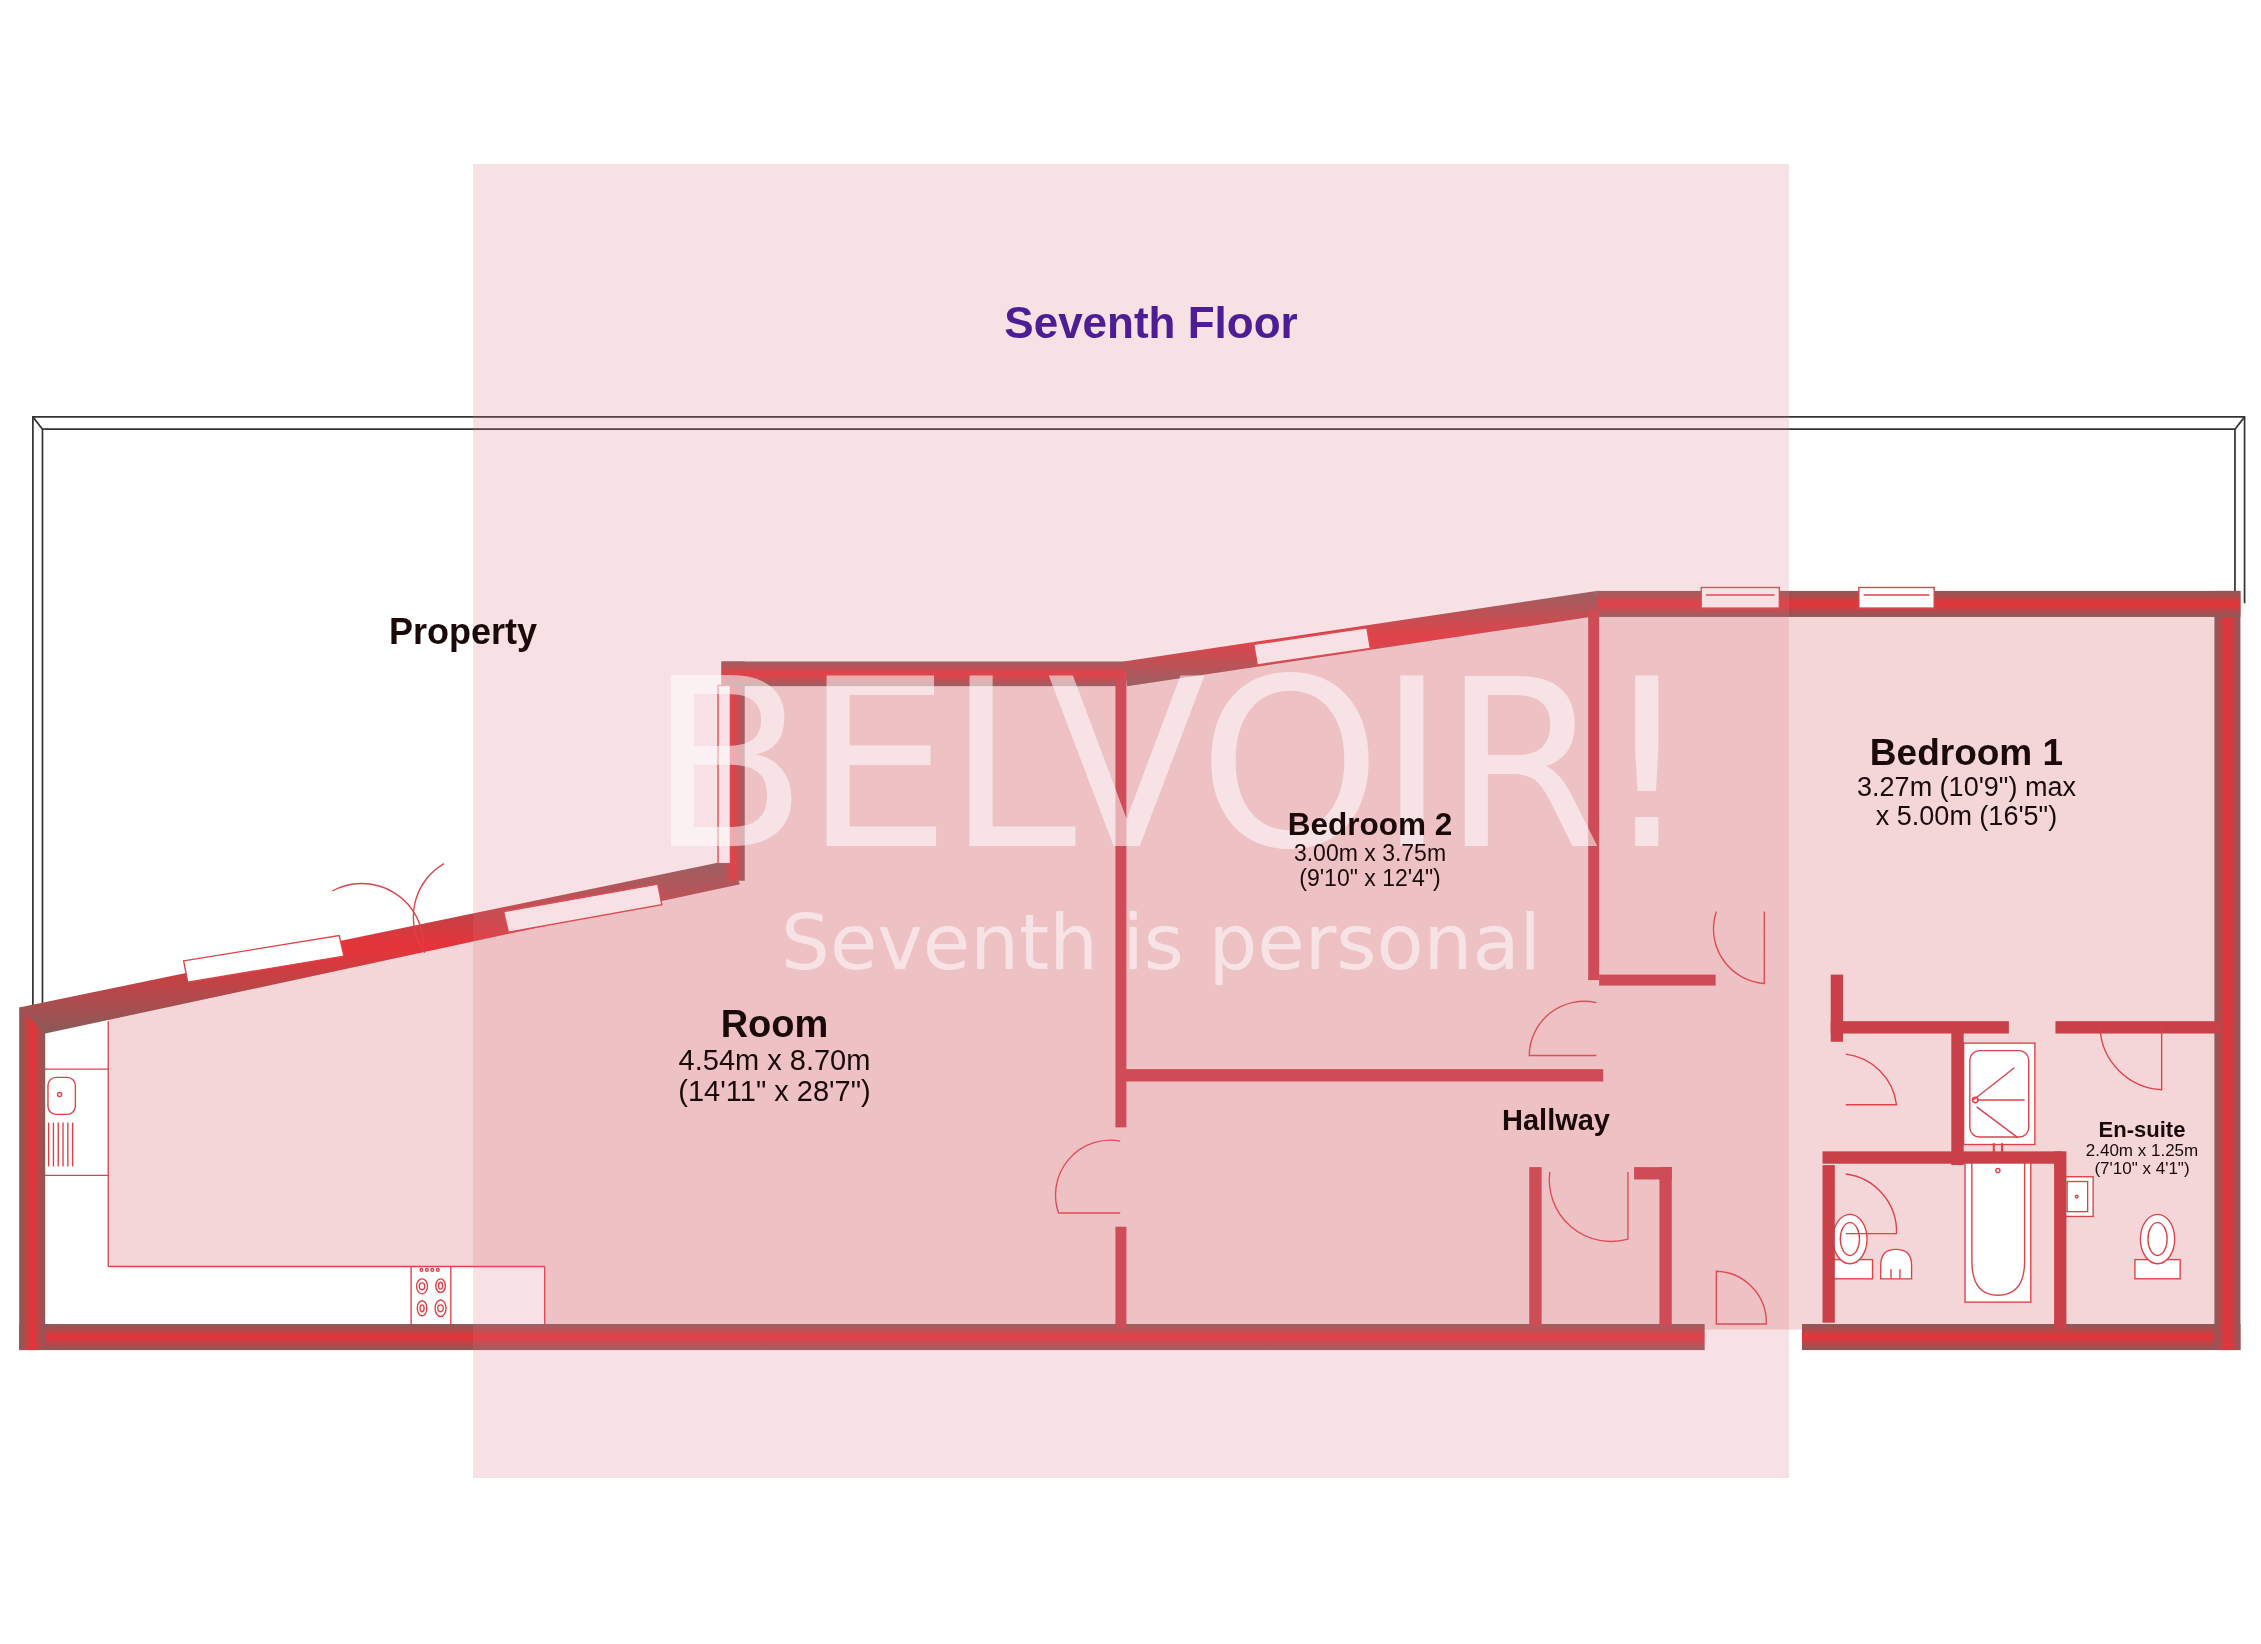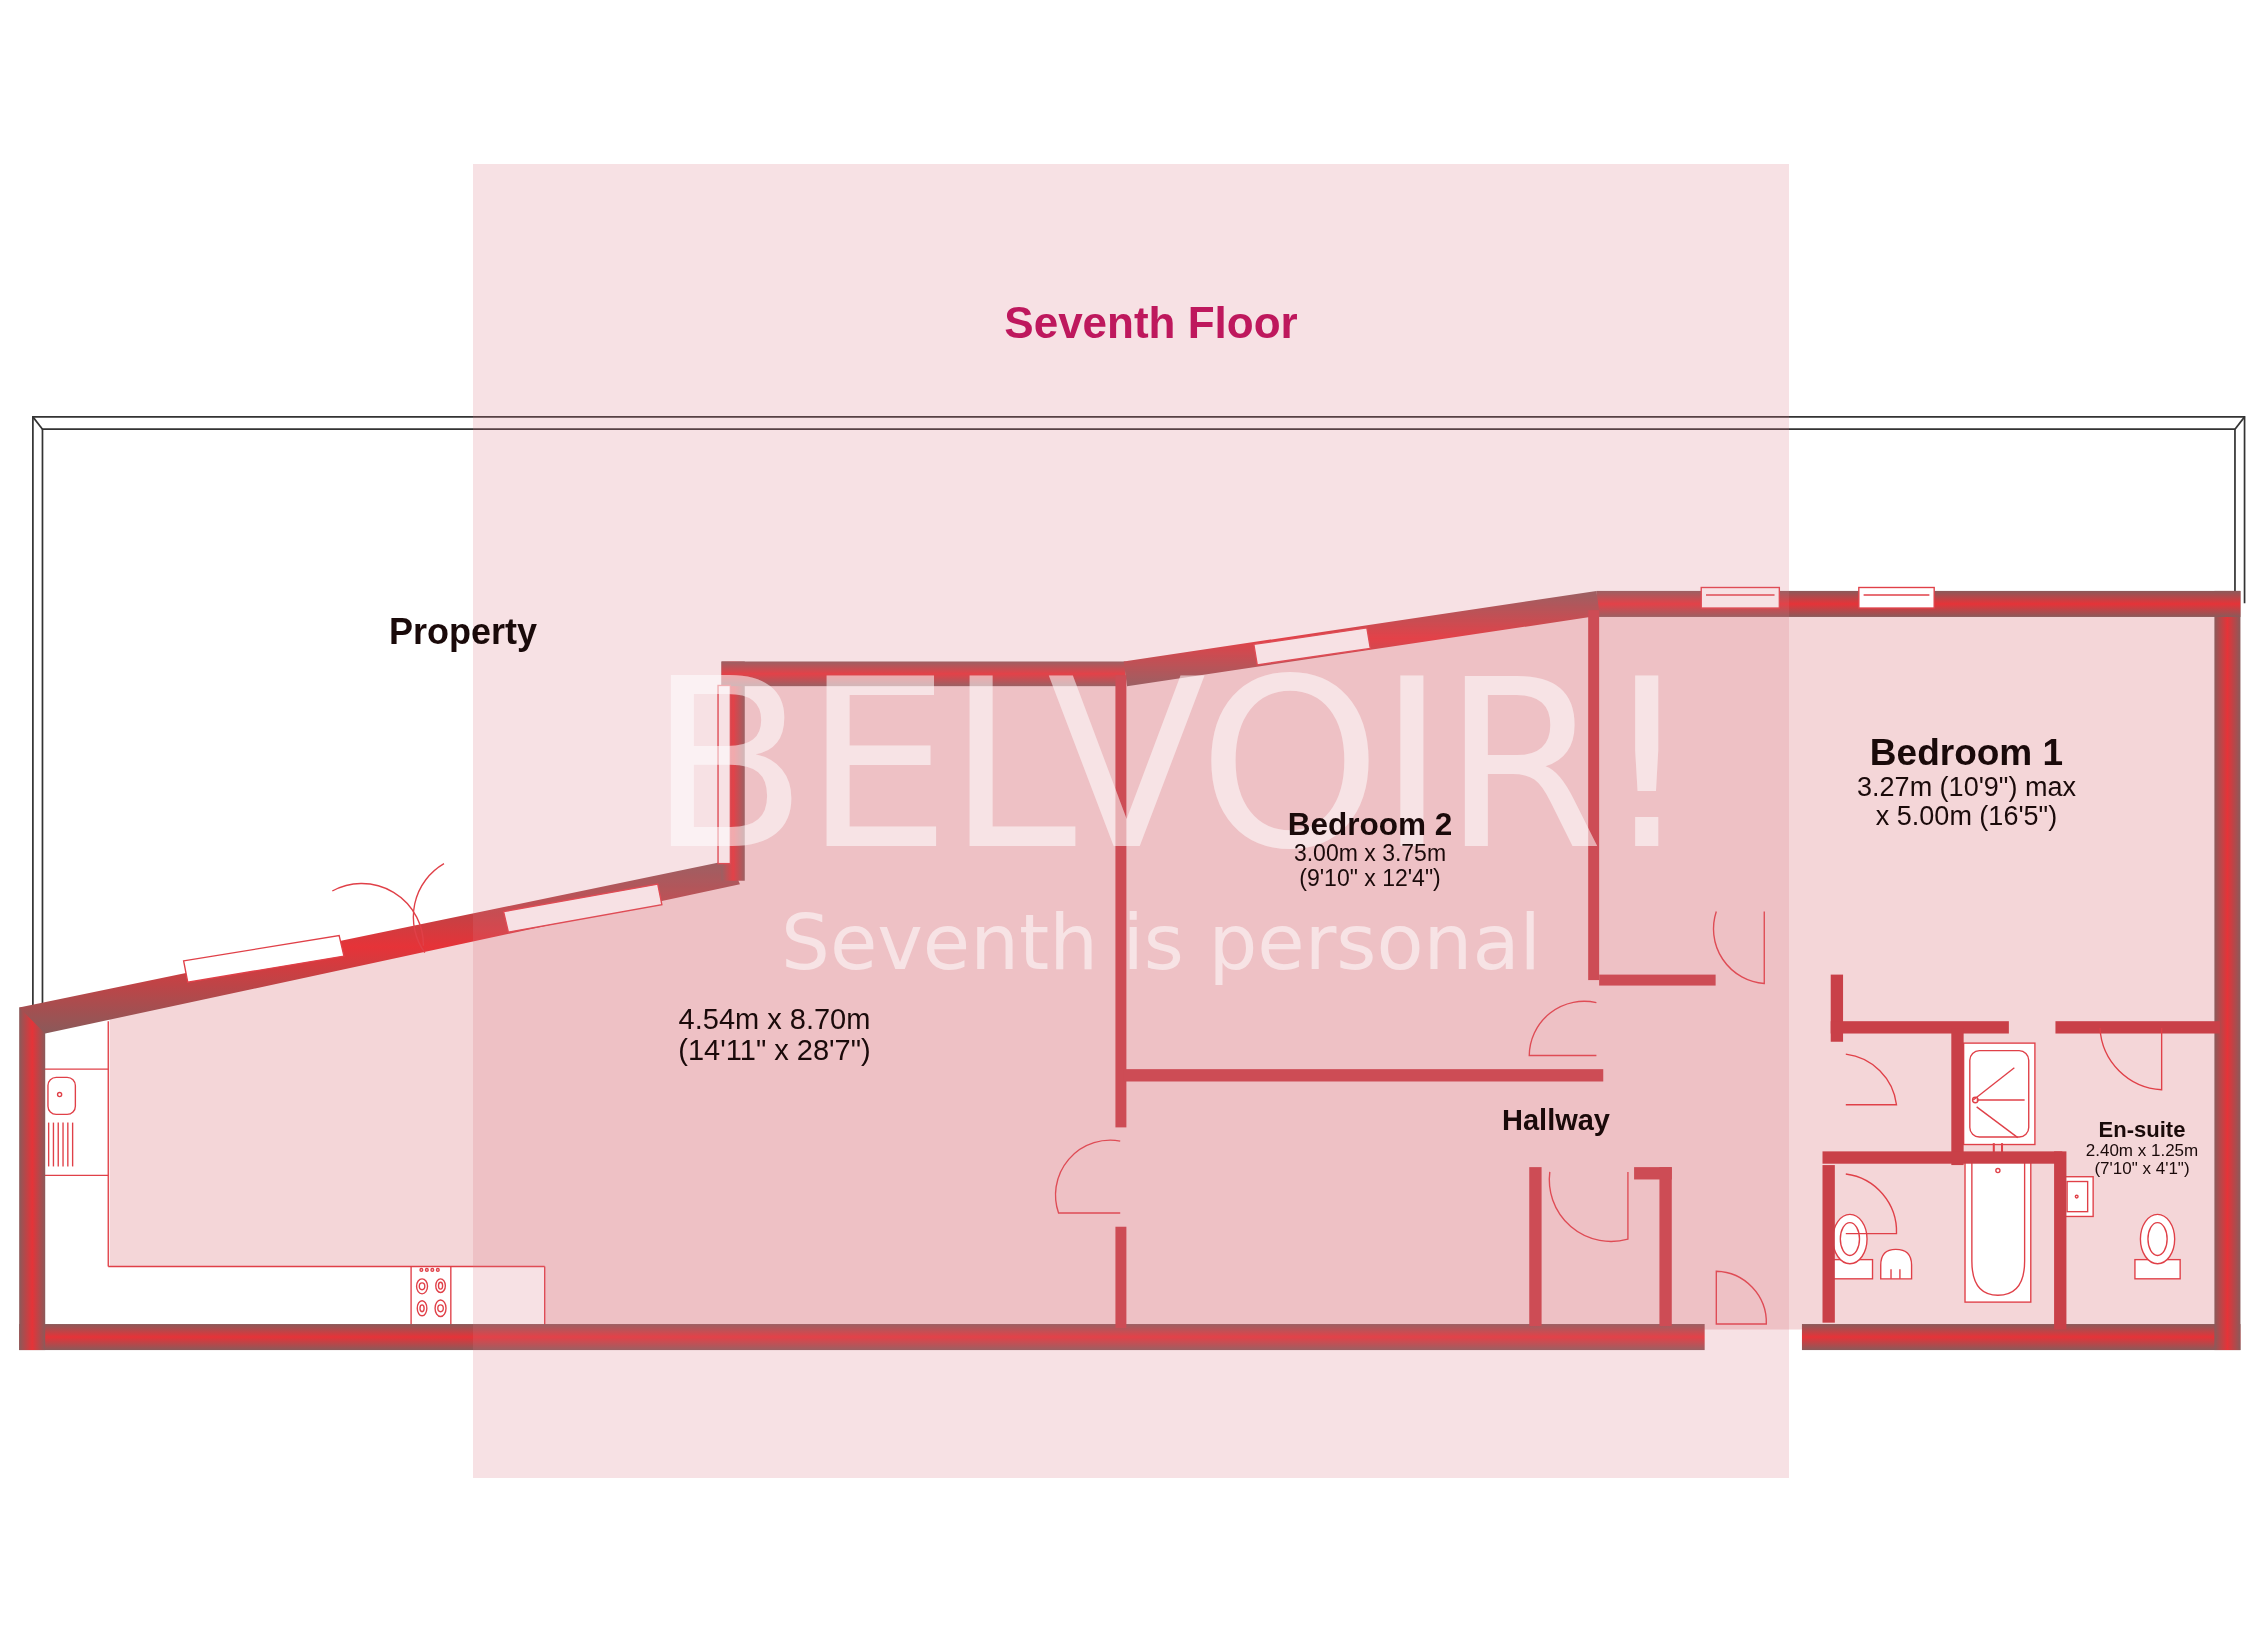--- a/index.html
+++ b/index.html
@@ -1,21 +1,21 @@
 <!DOCTYPE html>
 <html style="font-size:11px"><head>
 <meta charset="utf-8">
 <style>
   html, body { margin: 0; padding: 0; background: #ffffff; }
   body { width: 2261px; height: 1645px; position: relative; overflow: hidden; font-family: "Liberation Sans", sans-serif; }
   #plan { position: absolute; left: 0; top: 0; width: 2261px; height: 1645px; }
   .lbl { position: absolute; text-align: center; color: #1a0a0a; font-family: "Liberation Sans", sans-serif; line-height: 1.08; white-space: nowrap; }
   .lbl .t { font-weight: bold; display: block; }
   .lbl .d { font-weight: normal; display: block; }
-  .floor-title { position: absolute; left: 911px; top: 298px; width: 480px; text-align: center; font-size: 44px; font-weight: bold; color: #be185d; font-family: "Liberation Sans", sans-serif; }
+  .floor-title { position: absolute; left: 911px; top: 298px; width: 480px; text-align: center; font-size: 44px; font-weight: bold; color: #4c1d95; font-family: "Liberation Sans", sans-serif; }
   .wm { position: absolute; color: rgba(255,255,255,0.55); font-family: "DejaVu Sans", sans-serif; white-space: nowrap; pointer-events: none; }
   .wm-brand { left: 648px; top: 630px; font-size: 233px; font-weight: normal; letter-spacing: -4.1px; }
   .wm-tag { left: 781px; top: 898px; font-size: 77px; }
 </style>
 </head>
 <body>
 
 <svg id="plan" viewBox="0 0 3300 2400" xmlns="http://www.w3.org/2000/svg">
   <defs>
     <linearGradient id="wallH" x1="0" y1="0" x2="0" y2="1">
@@ -183,20 +183,21 @@
 <div class="wm wm-brand">BELVOIR!</div>
 <div class="wm wm-tag">Seventh is personal</div>
 
 <div class="floor-title">Seventh Floor</div>
 
 <div class="lbl" style="left:343px;top:613px;width:240px;">
   <span class="t" style="font-size:36px;">Property</span>
 </div>
 
 <div class="lbl" style="left:569px;top:1004px;width:411px;">
+  <span class="t" style="font-size:38px;">Room</span>
   <span class="d" style="font-size:29px;">4.54m x 8.70m</span>
   <span class="d" style="font-size:29px;">(14'11" x 28'7")</span>
 </div>
 
 <div class="lbl" style="left:1233px;top:807px;width:274px;">
   <span class="t" style="font-size:31.5px;">Bedroom 2</span>
   <span class="d" style="font-size:23px;">3.00m x 3.75m</span>
   <span class="d" style="font-size:23px;">(9'10" x 12'4")</span>
 </div>
 

